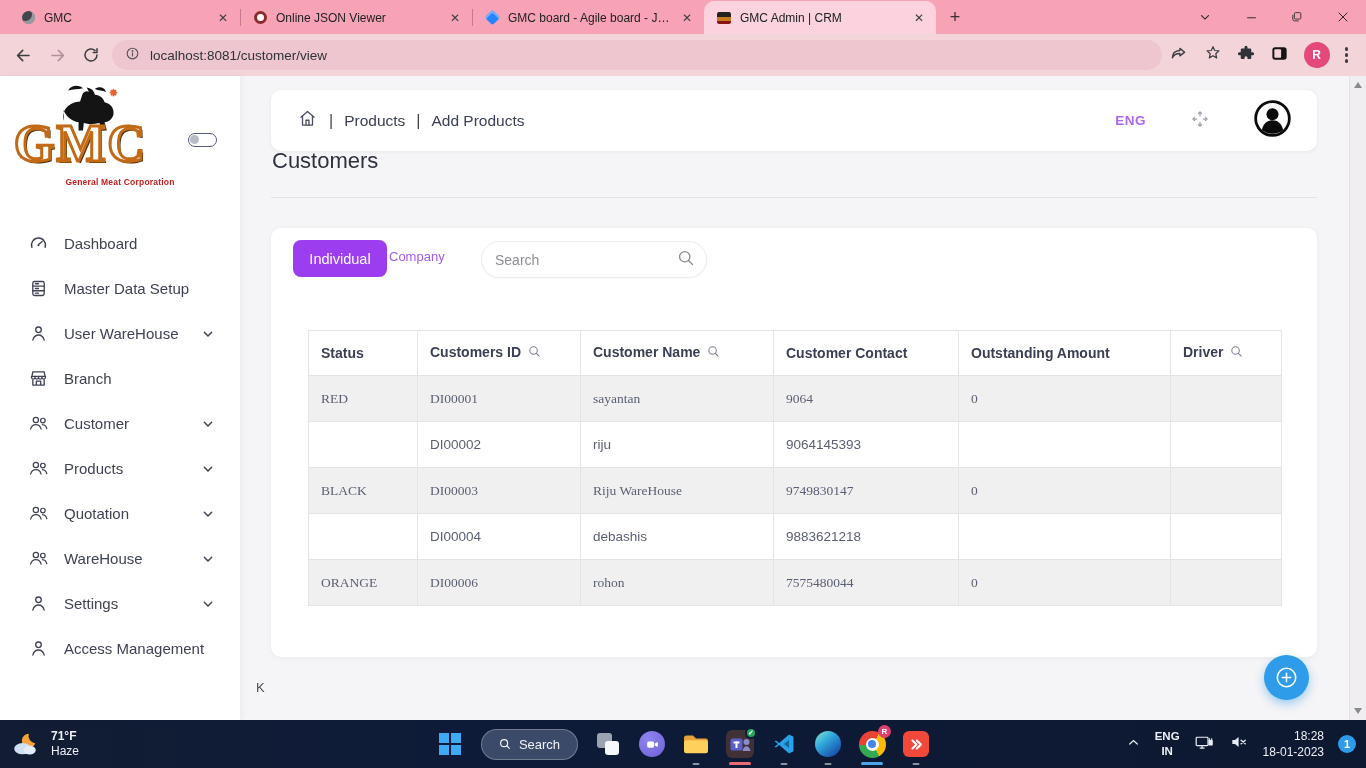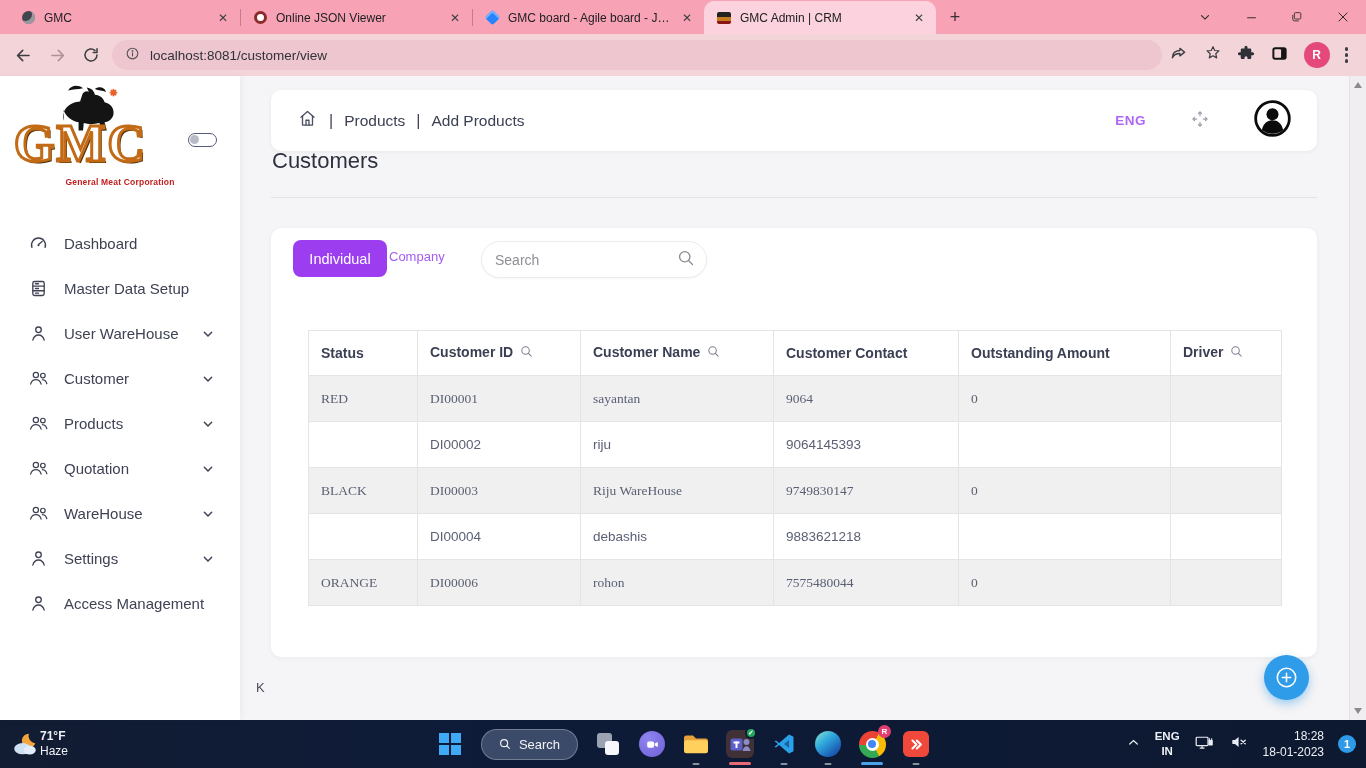--- a/index.html
+++ b/index.html
@@ -76,21 +76,21 @@
   .footer-k { position:absolute; left:16px; top:604px; font-size:13px; color:#4a4e5a; }
 
   .fab { position:absolute; left:1024px; top:579px; width:45px; height:45px; border-radius:50%; background:#2f9ce9; box-shadow:0 4px 10px rgba(47,156,233,.45); display:flex; align-items:center; justify-content:center; }
 
   .scrollbar { position:absolute; right:0; top:0; width:17px; height:644px; background:#f0eef0; border-left:1px solid #e5e1e4; }
   .sb-up { width:0; height:0; border-left:4.5px solid transparent; border-right:4.5px solid transparent; border-bottom:6px solid #8b8b8b; margin:6px auto 0; }
   .sb-down { position:absolute; bottom:6px; left:4px; width:0; height:0; border-left:4.5px solid transparent; border-right:4.5px solid transparent; border-top:6px solid #8b8b8b; }
 
   
   .taskbar { position:absolute; top:720px; left:0; width:1366px; height:48px; background:linear-gradient(90deg,#121d33,#0e1b38 35%,#0d1930); }
-  .weather { position:absolute; left:10px; top:0; height:48px; display:flex; align-items:center; gap:0; color:#eef1f6; }
+  .weather { position:absolute; left:10px; top:0; height:48px; display:flex; align-items:center; gap:11px; color:#eef1f6; }
   .weather-txt { display:flex; flex-direction:column; line-height:1.25; }
   .weather-temp { font-size:12px; font-weight:bold; }
   .weather-cond { font-size:12px; }
   .task-icons { position:absolute; left:50%; top:0; transform:translateX(-50%); height:48px; display:flex; align-items:center; gap:14px; }
   .ticon { position:relative; width:30px; height:46px; display:flex; align-items:center; justify-content:center; }
   .ind { position:absolute; bottom:2px; left:50%; transform:translateX(-50%); border-radius:2px; }
   .ind.dot { width:7px; height:2.5px; background:#8a91a0; }
   .ind.bar-red { width:22px; height:3px; background:#e86a76; }
   .ind.bar-blue { width:22px; height:3px; background:#4aa3e8; }
   .winlogo { display:grid; grid-template-columns:10px 10px; grid-gap:2px; }
@@ -279,20 +279,31 @@
           </span>
           <span class="mi-label">User WareHouse</span>
           <span class="mi-chev">
             <svg viewBox="0 0 24 24" width="16" height="16" fill="none" stroke="#3f4254" stroke-width="2.2" stroke-linecap="round" stroke-linejoin="round">
               <path d="M6.5 9.5 L12 15 l5.5 -5.5"></path>
             </svg>
           </span>
         </div>
         <div class="menu-item">
           <span class="mi-icon">
+            <svg viewBox="0 0 24 24" width="21" height="21" fill="none" stroke="#3f4254" stroke-width="1.5" stroke-linejoin="round">
+              <path d="M4.5 9.5 L5.5 4.5 h13 l1 5"></path>
+              <path d="M4 9.5 h16 v1.2 c0 1.2 -.9 2.1 -2 2.1 s-2 -.9 -2 -2.1 c0 1.2 -.9 2.1 -2 2.1 s-2 -.9 -2 -2.1 c0 1.2 -.9 2.1 -2 2.1 s-2 -.9 -2 -2.1 c0 1.2 -.9 2.1 -2 2.1 s-2 -.9 -2 -2.1 z"></path>
+              <path d="M5.5 13 v6.5 h13 V13"></path>
+              <path d="M9.5 19.5 v-4.5 h5 v4.5"></path>
+            </svg>
+          </span>
+          <span class="mi-label">Branch</span>
+        </div>
+        <div class="menu-item">
+          <span class="mi-icon">
             <svg viewBox="0 0 26 24" width="23" height="21" fill="none" stroke="#3f4254" stroke-width="1.4" stroke-linecap="round">
               <circle cx="10" cy="8" r="3"></circle>
               <path d="M4 18.5 c1 -3.8 3.2 -5.2 6 -5.2 s5 1.4 6 5.2"></path>
               <circle cx="18" cy="8.6" r="2.6"></circle>
               <path d="M17.5 13.4 c2.6 .2 4.3 1.7 5 4.6"></path>
             </svg>
           </span>
           <span class="mi-label">Customer</span>
           <span class="mi-chev">
             <svg viewBox="0 0 24 24" width="16" height="16" fill="none" stroke="#3f4254" stroke-width="2.2" stroke-linecap="round" stroke-linejoin="round">
@@ -429,21 +440,21 @@
           <col style="width:109px">
             <col style="width:163px">
             <col style="width:193px">
             <col style="width:185px">
             <col style="width:212px">
             <col style="width:111px">
         </colgroup>
         <thead>
             <tr>
               <th><span>Status</span></th>
-              <th><span>Customer ID</span><span class="th-mag"><svg viewBox="0 0 24 24" width="15" height="15" fill="none" stroke="#7c8093" stroke-width="1.7" stroke-linecap="round">
+              <th><span>Customers ID</span><span class="th-mag"><svg viewBox="0 0 24 24" width="15" height="15" fill="none" stroke="#7c8093" stroke-width="1.7" stroke-linecap="round">
                     <circle cx="10.5" cy="10.5" r="6"></circle>
                     <path d="M15 15 l4.5 4.5"></path>
                   </svg></span></th>
               <th><span>Customer Name</span><span class="th-mag"><svg viewBox="0 0 24 24" width="15" height="15" fill="none" stroke="#7c8093" stroke-width="1.7" stroke-linecap="round">
                     <circle cx="10.5" cy="10.5" r="6"></circle>
                     <path d="M15 15 l4.5 4.5"></path>
                   </svg></span></th>
               <th><span>Customer Contact</span></th>
               <th><span>Outstanding Amount</span></th>
               <th><span>Driver</span><span class="th-mag"><svg viewBox="0 0 24 24" width="15" height="15" fill="none" stroke="#7c8093" stroke-width="1.7" stroke-linecap="round">

